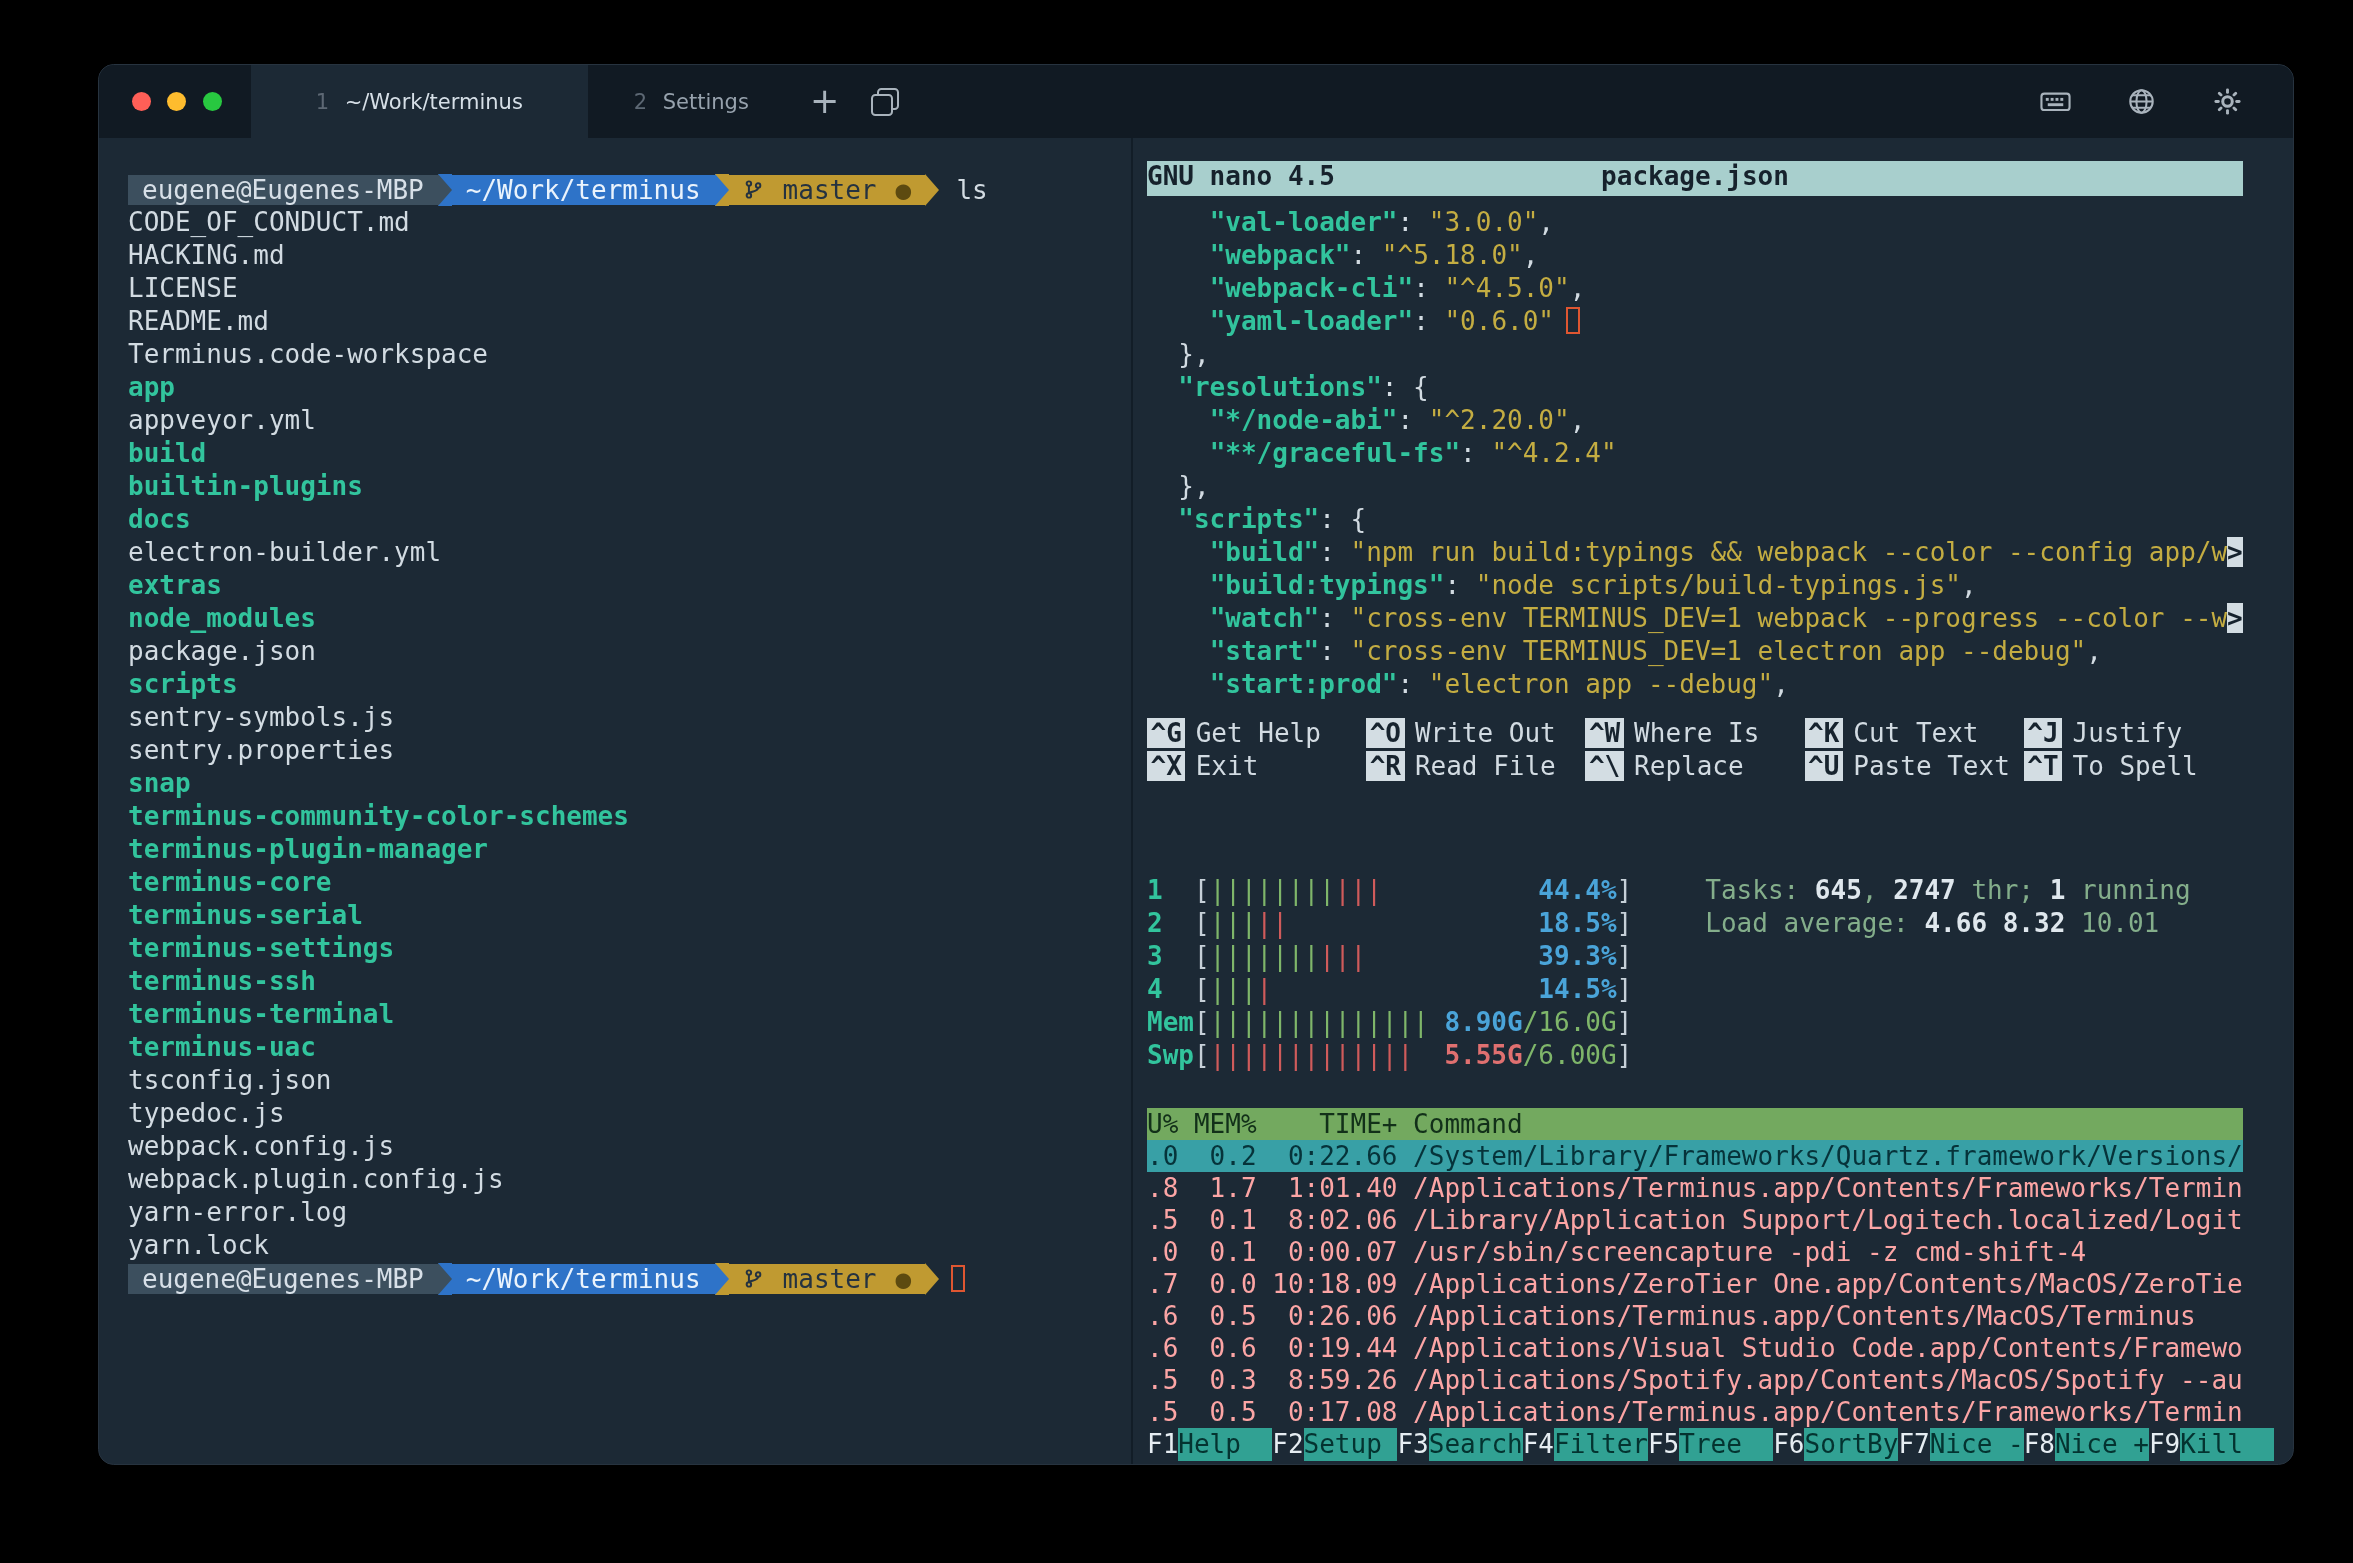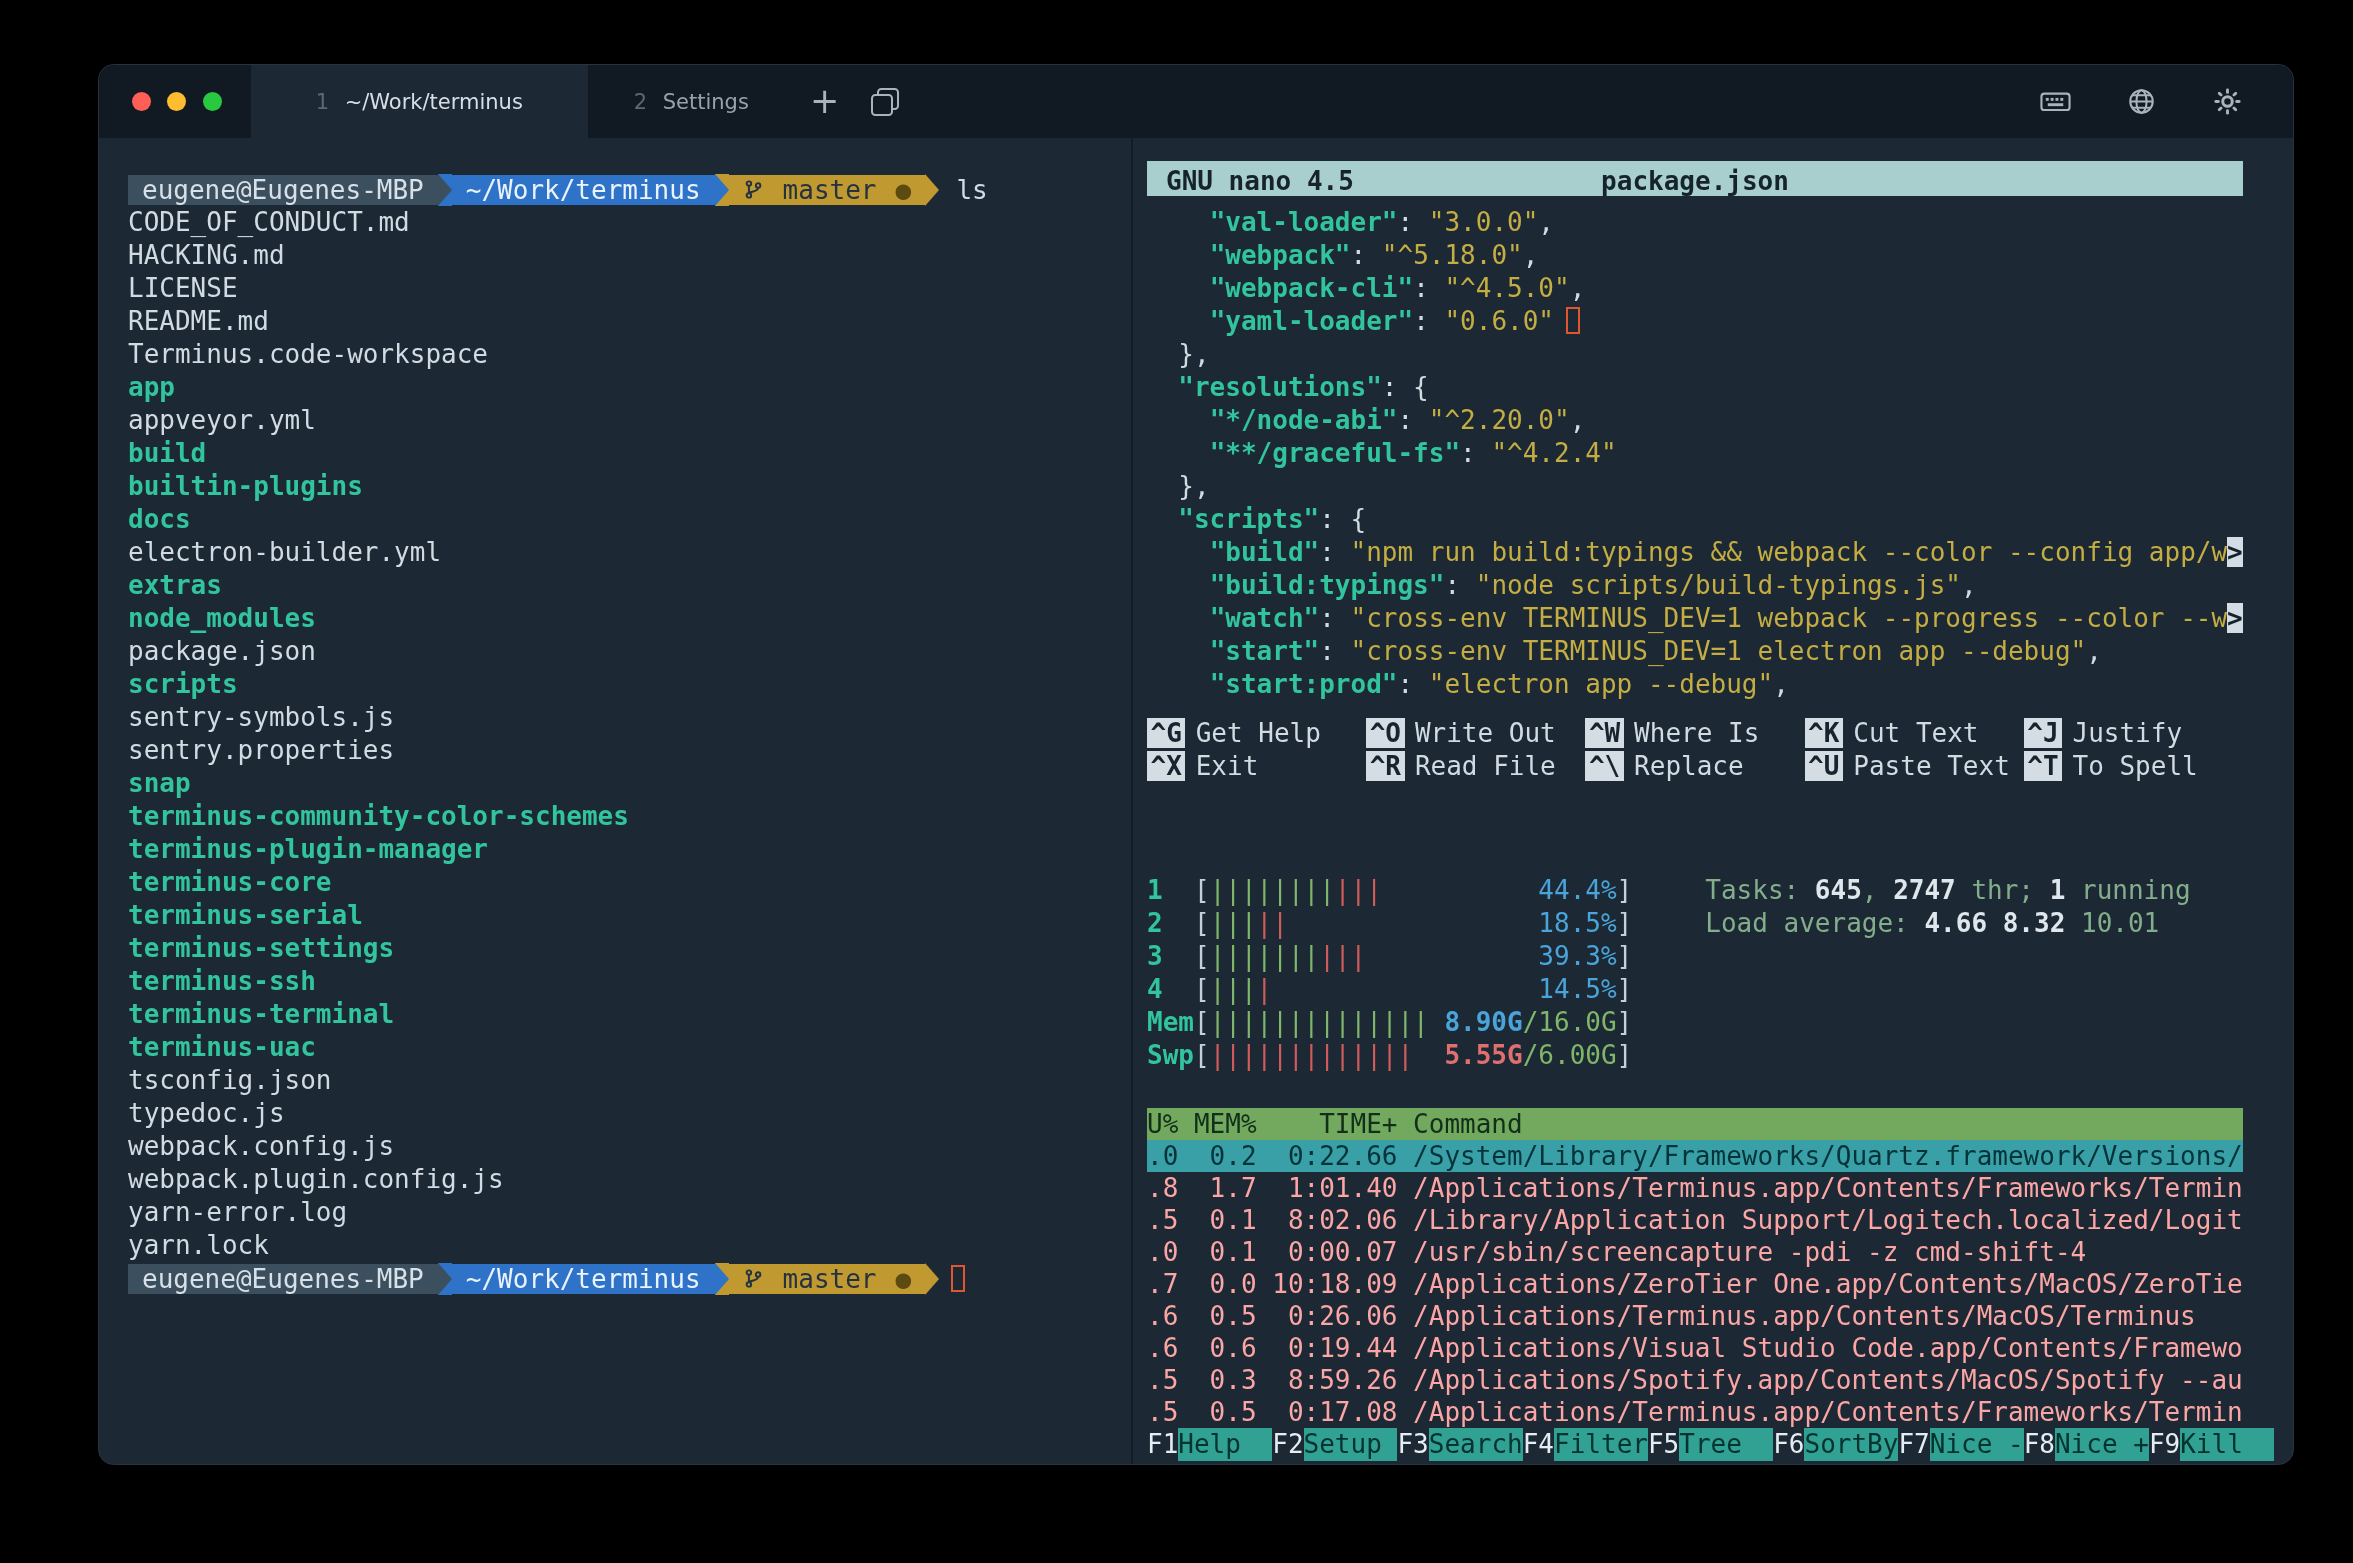--- a/index.html
+++ b/index.html
@@ -53,40 +53,40 @@
   .seg-git{background:var(--prompt-gold);color:#243240;gap:19px}
   .git-dot{color:#5d4a10}
   .parr{width:0;height:0;border-top:16.4px solid transparent;border-bottom:16.4px solid transparent;border-left:14.7px solid transparent}
   .arr-user{border-left-color:var(--prompt-slate);background:var(--prompt-blue)}
   .arr-path{border-left-color:var(--prompt-blue);background:var(--prompt-gold)}
   .arr-git{border-left-color:var(--prompt-gold);background:transparent}
   .cmd{margin-left:17.3px;display:flex;align-items:center}
   .cursor-box{display:inline-block;width:14px;height:27px;border:2.6px solid var(--cursor-orange);vertical-align:middle;position:relative;top:-1.7px;margin-left:12px}
   .prompt .cursor-box{align-self:center;top:0}
   
-  .nano-title{display:flex;align-items:flex-end;background:var(--nano-bar-bg);color:#16222c;font-weight:bold;height:35px;padding-left:19px;position:relative;margin-bottom:10.4px}
+  .nano-title{display:flex;align-items:flex-start;background:var(--nano-bar-bg);color:#16222c;font-weight:bold;height:35px;position:relative;margin-bottom:10.4px}
   .nano-file{position:absolute;left:50%;transform:translateX(-50%)}
   .seg-k{color:var(--teal);font-weight:bold}
   .seg-p{color:var(--fg)}
   .seg-s{color:var(--string-yellow)}
   .seg-cont{background:#d3dde3;color:#15222d;font-weight:bold}
   .scuts{display:grid;grid-template-columns:repeat(5,1fr);margin-top:0}
   .scuts.first{margin-top:15.6px}
   .scut{display:flex;align-items:center;height:33px;white-space:pre}
   .scut-key{background:#d3dde3;color:#17232e;font-weight:bold;padding:0 3.5px;margin-right:10.4px}
   .scut-label{color:var(--fg)}
   
   .htop-top{display:flex;gap:73px;margin-top:92px;align-items:flex-start}
   .mline{display:flex;line-height:33px;white-space:pre}
   .mlabel{color:var(--teal);font-weight:bold}
   .mbr{color:#c6d0d8}
   .minner{display:flex;width:26ch}
   .bar-green{color:var(--green)} .bar-red{color:var(--red)}
   .mval{margin-left:auto}
-  .val-pct{color:var(--cyan);font-weight:normal}
+  .val-pct{color:var(--cyan);font-weight:bold}
   .val-cyan{color:var(--cyan);font-weight:bold}
   .val-green{color:var(--green)}
   .val-red{color:#e07070;font-weight:bold}
   .sline{line-height:33px;white-space:pre}
   .st-lbl{color:var(--label-green)}
   .st-b{color:#dfe7ed;font-weight:bold}
   .st-cyb{color:var(--cyan);font-weight:bold}
   .ptable{margin-top:36px}
   .phead{background:var(--hdr-bg);color:#123019;line-height:32px;white-space:pre}
   .prow{line-height:32px;white-space:pre;color:#fca5a5}

